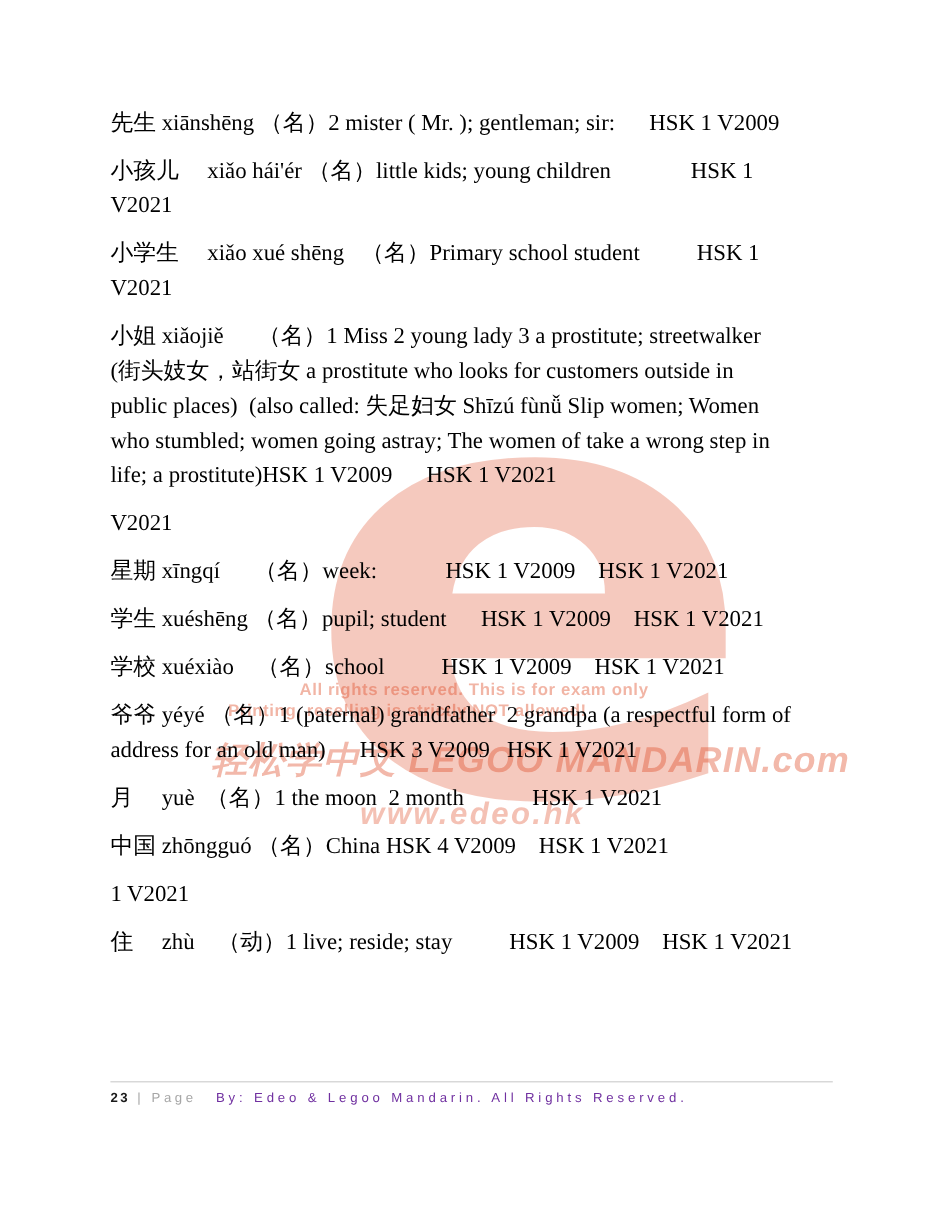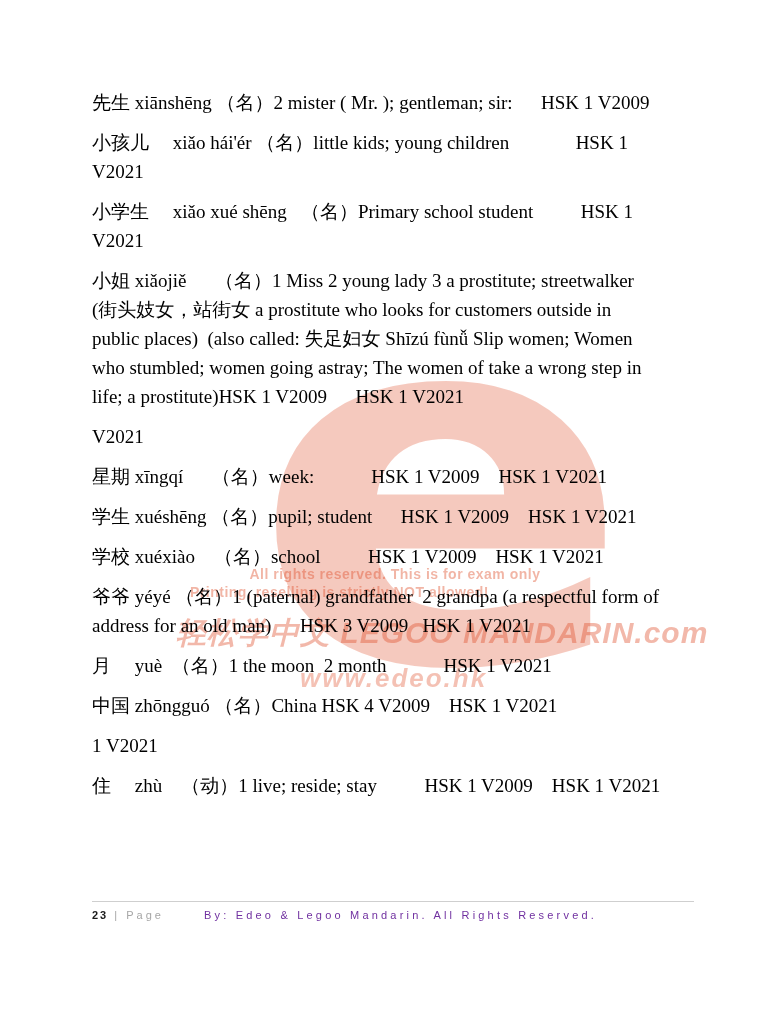--- a/index.html
+++ b/index.html
@@ -31,21 +31,21 @@
   .indent{padding-left:48px;}
 
   
   .footer{
     position:absolute;left:92px;top:901px;width:602px;z-index:1;
     border-top:1px solid #cfcfcf;padding-top:7px;
     font-family:"Liberation Sans",sans-serif;font-size:11px;white-space:nowrap;
   }
   .page-num{font-weight:bold;color:#1a1a1a;letter-spacing:2px;text-align:right;}
   .page-label{color:#a6a6a6;letter-spacing:3px;margin-top:46px;}
-  .byline{color:#7030a0;letter-spacing:3.2px;margin-left:40px;}
+  .byline{color:#7030a0;letter-spacing:3.2px;margin-left:16px;}
 </style>
 </head>
 <body>
 
 <div class="page">
 
   <div class="watermark">
     <div class="wm wm-e">e</div>
     <div class="wm wm-notice1">All rights reserved. This is for exam only</div>
     <div class="wm wm-notice2">Printing, reselling is strictly NOT allowed!</div>

